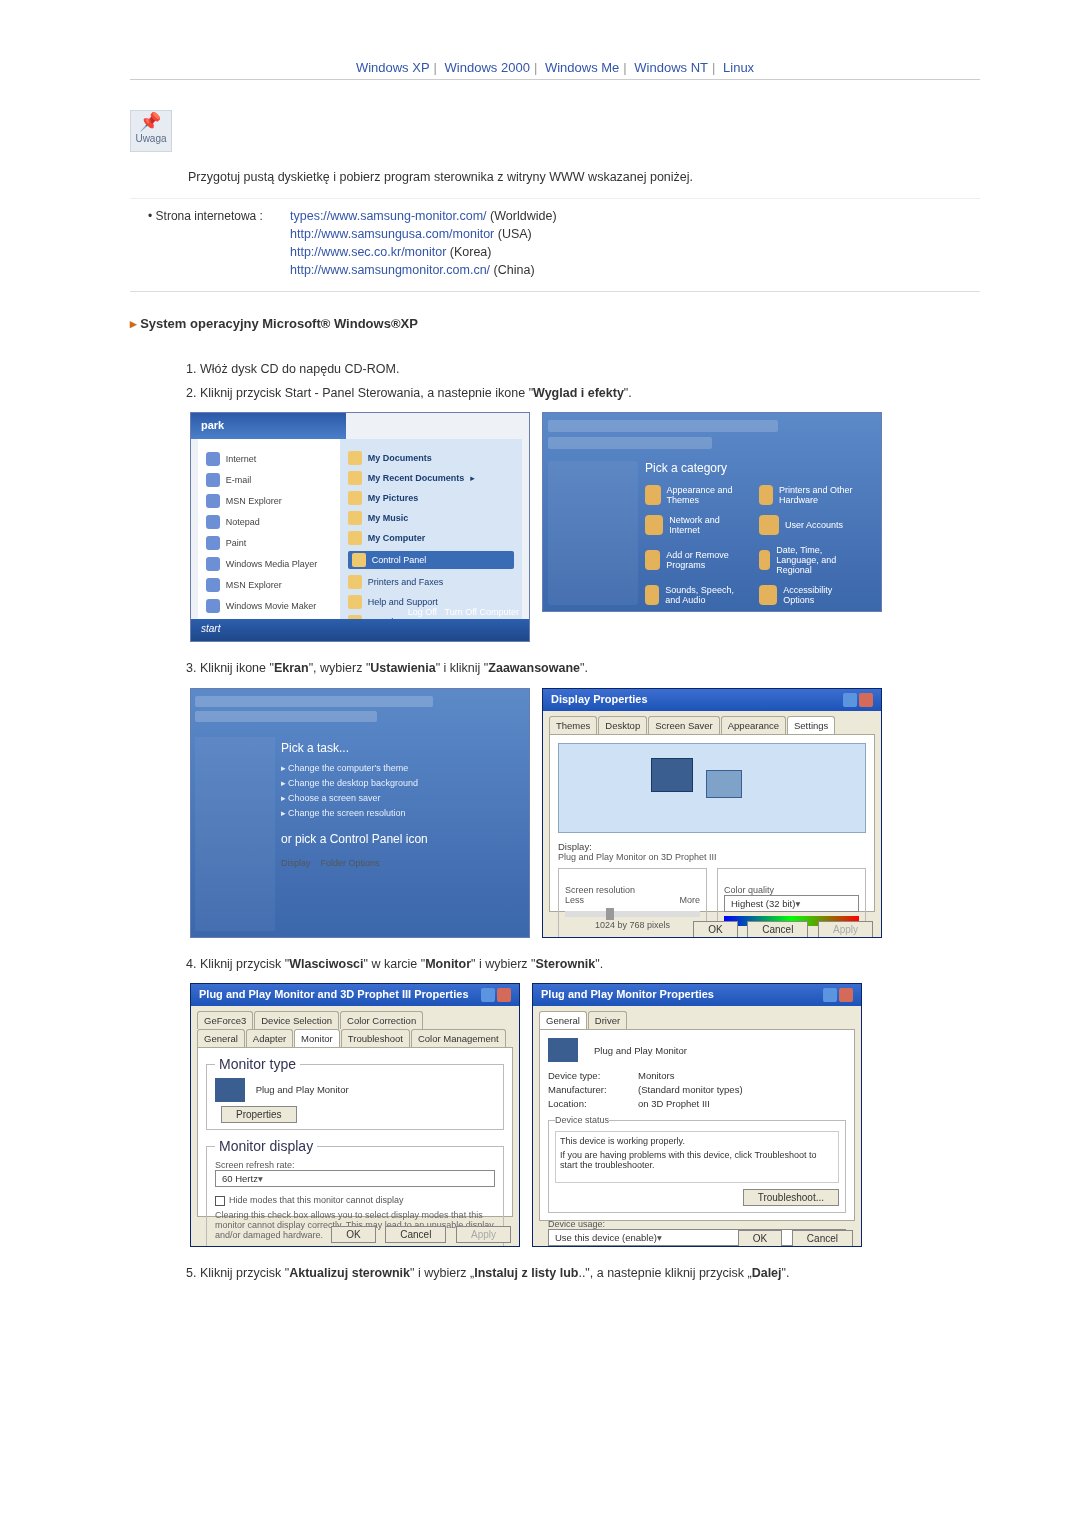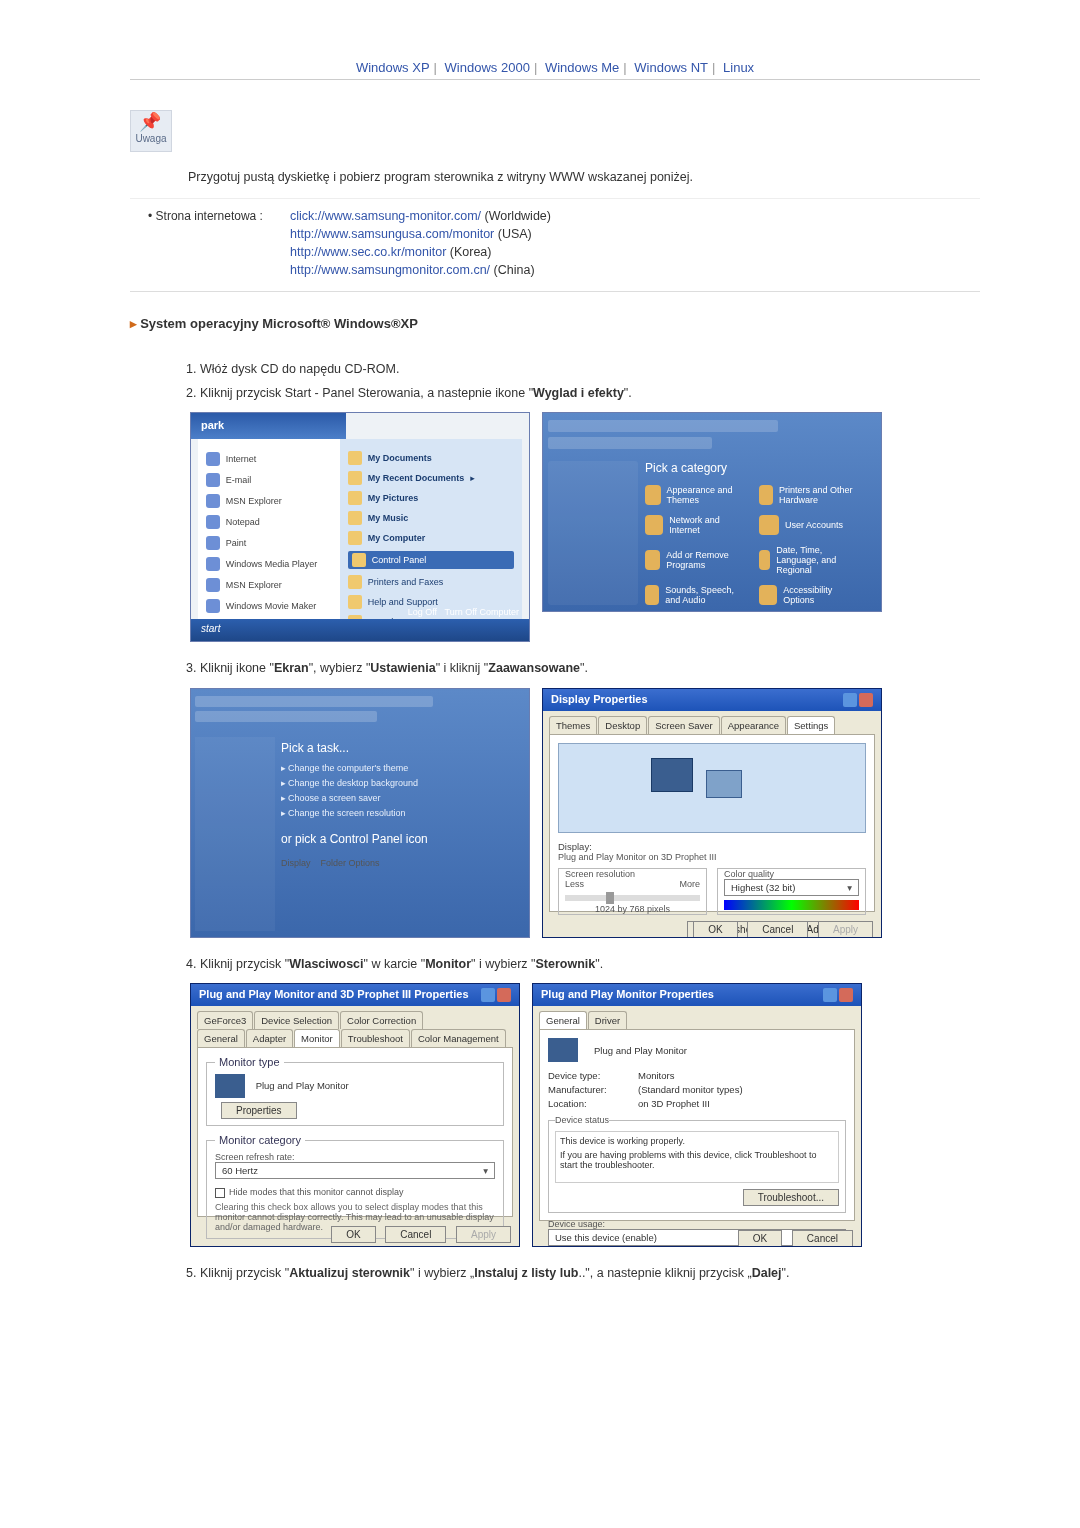--- a/index.html
+++ b/index.html
@@ -146,29 +146,29 @@
     .dlg-tab { background:#ece9d8; border:1px solid #aca899; border-bottom:none; padding:3px 6px; border-radius:3px 3px 0 0; color:#333;}
     .dlg-tab.active { background:#fff; }
     .dlg-body { margin:0 6px 6px 6px; background:#fff; border:1px solid #aca899; padding:8px; font-size:9.5px; color:#333; height:calc(100% - 70px);}
     .dlg-foot { text-align:right; padding:3px 8px 6px 0; }
     .winbtn { display:inline-block; background:#ece9d8; border:1px solid #888; padding:2px 14px; font-size:10px; margin-left:6px; }
 
     .mon-preview { height:90px; background:#cfe1f4; border:1px solid #8ca6c4; margin-bottom:8px; position:relative;}
     .mon-preview .m { position:absolute; left:30%; top:14px; width:42px; height:34px; background:#3a5e8f; border:1px solid #1a3a66;}
     .mon-preview .m2 { left:48%; top:26px; width:36px; height:28px; background:#7fa2c9; border:1px solid #3a5e8f;}
     .field-row { display:flex; gap:10px; margin:6px 0; }
-    .field-row .col { flex:1; border:1px solid #bbb; padding:0 6px; }
+    .field-row .col { flex:1; border:1px solid #bbb; padding:16px 6px; }
     .slider { height:6px; background:#ddd; margin:6px 0 3px 0; position:relative;}
     .slider .knob { position:absolute; top:-3px; left:30%; width:8px; height:12px; background:#999;}
     .small { font-size:9px; color:#555; }
 
     .pnp-body fieldset { border:1px solid #bbb; padding:6px 8px; margin-bottom:8px;}
-    .pnp-body legend { font-size:11px; color:#335; padding:0 4px;}
+    .pnp-body legend { font-size:14px; color:#335; padding:0 4px;}
     .monic { width:30px; height:24px; background:#3a5e8f; margin-right:8px; display:inline-block; vertical-align:middle;}
-    .selbox { border:1px solid #888; background:#fff; padding:2px 6px; font-size:9.5px; display:flex; justify-content:space-between;}
+    .selbox { border:1px solid #888; background:#fff; padding:2px 6px; font-size:9.5px; display:flex; justify-content:flex-start;}
     .selbox .dd { color:#555;}
     .chk { display:inline-block; width:10px;height:10px;border:1px solid #555;margin-right:4px;vertical-align:middle;}
 
     .lbl { font-size:9.5px; color:#444; }
     .devrow { display:flex; gap:10px; margin:3px 0; font-size:9.5px;}
     .devrow .k { width:80px; color:#333;}
   </style>
 </head>
 <body>
 
@@ -188,21 +188,21 @@
   </div>
 </div>
 
 <div class="prep" style="margin-left:58px;">Przygotuj pustą dyskietkę i pobierz program sterownika z witryny WWW wskazanej poniżej.</div>
 
 <div class="link-block">
   <div class="link-left">
     • <span>Strona internetowa :</span>
   </div>
   <div class="link-right">
-    <div><a href="#">click://www.samsung-monitor.com/</a> (<span>Worldwide</span>)</div>
+    <div><a href="#">types://www.samsung-monitor.com/</a> (<span>Worldwide</span>)</div>
     <div><a href="#">http://www.samsungusa.com/monitor</a> (<span>USA</span>)</div>
     <div><a href="#">http://www.sec.co.kr/monitor</a> (<span>Korea</span>)</div>
     <div><a href="#">http://www.samsungmonitor.com.cn/</a> (<span>China</span>)</div>
   </div>
 </div>
 
 <div class="section-head">
   <span class="arrow">▸</span>
   <span>System operacyjny Microsoft® Windows®XP</span>
 </div>
@@ -466,21 +466,21 @@
     <div class="dlg-body pnp-body" style="height:calc(100% - 92px);">
       <fieldset>
         <legend>Monitor type</legend>
         <span class="monic"></span>
         <span>Plug and Play Monitor</span>
         <div style="margin-top:4px;">
           <span class="winbtn">Properties</span>
         </div>
       </fieldset>
       <fieldset>
-        <legend>Monitor category</legend>
+        <legend>Monitor display</legend>
         <div class="small">Screen refresh rate:</div>
         <div class="selbox">
             <span>60 Hertz</span>
             <span class="dd">▾</span>
           </div>
         <div style="margin-top:8px;" class="small"><span class="chk"></span><span>Hide modes that this monitor cannot display</span></div>
         <div class="small" style="margin-top:4px;color:#666;">Clearing this check box allows you to select display modes that this monitor cannot display correctly. This may lead to an unusable display and/or damaged hardware.</div>
       </fieldset>
     </div>
     <div class="dlg-foot">

